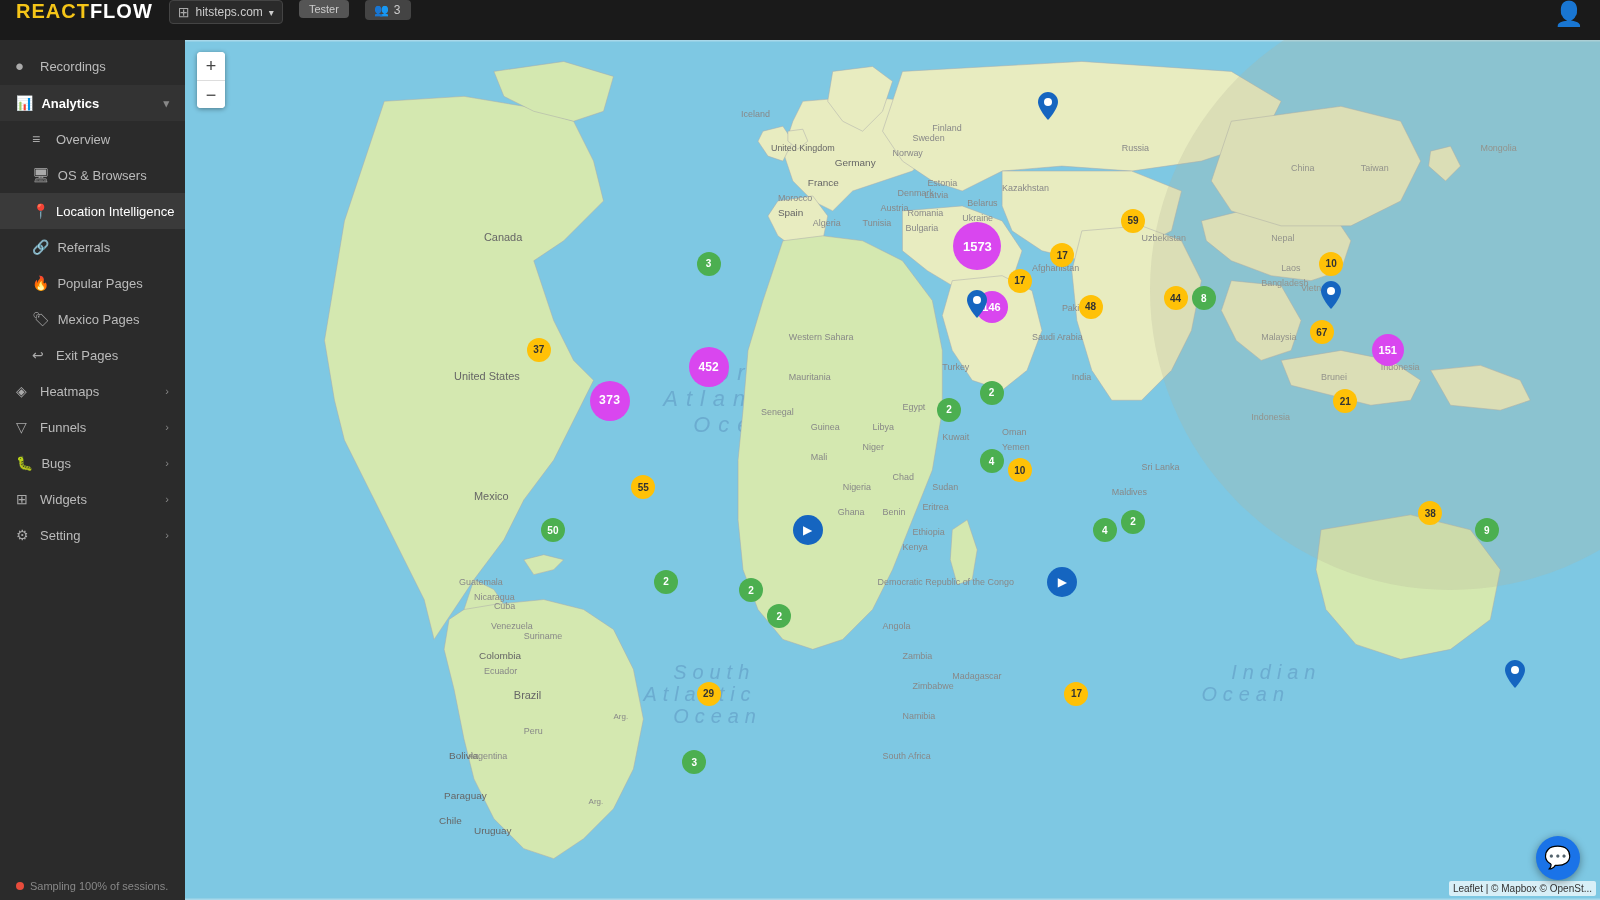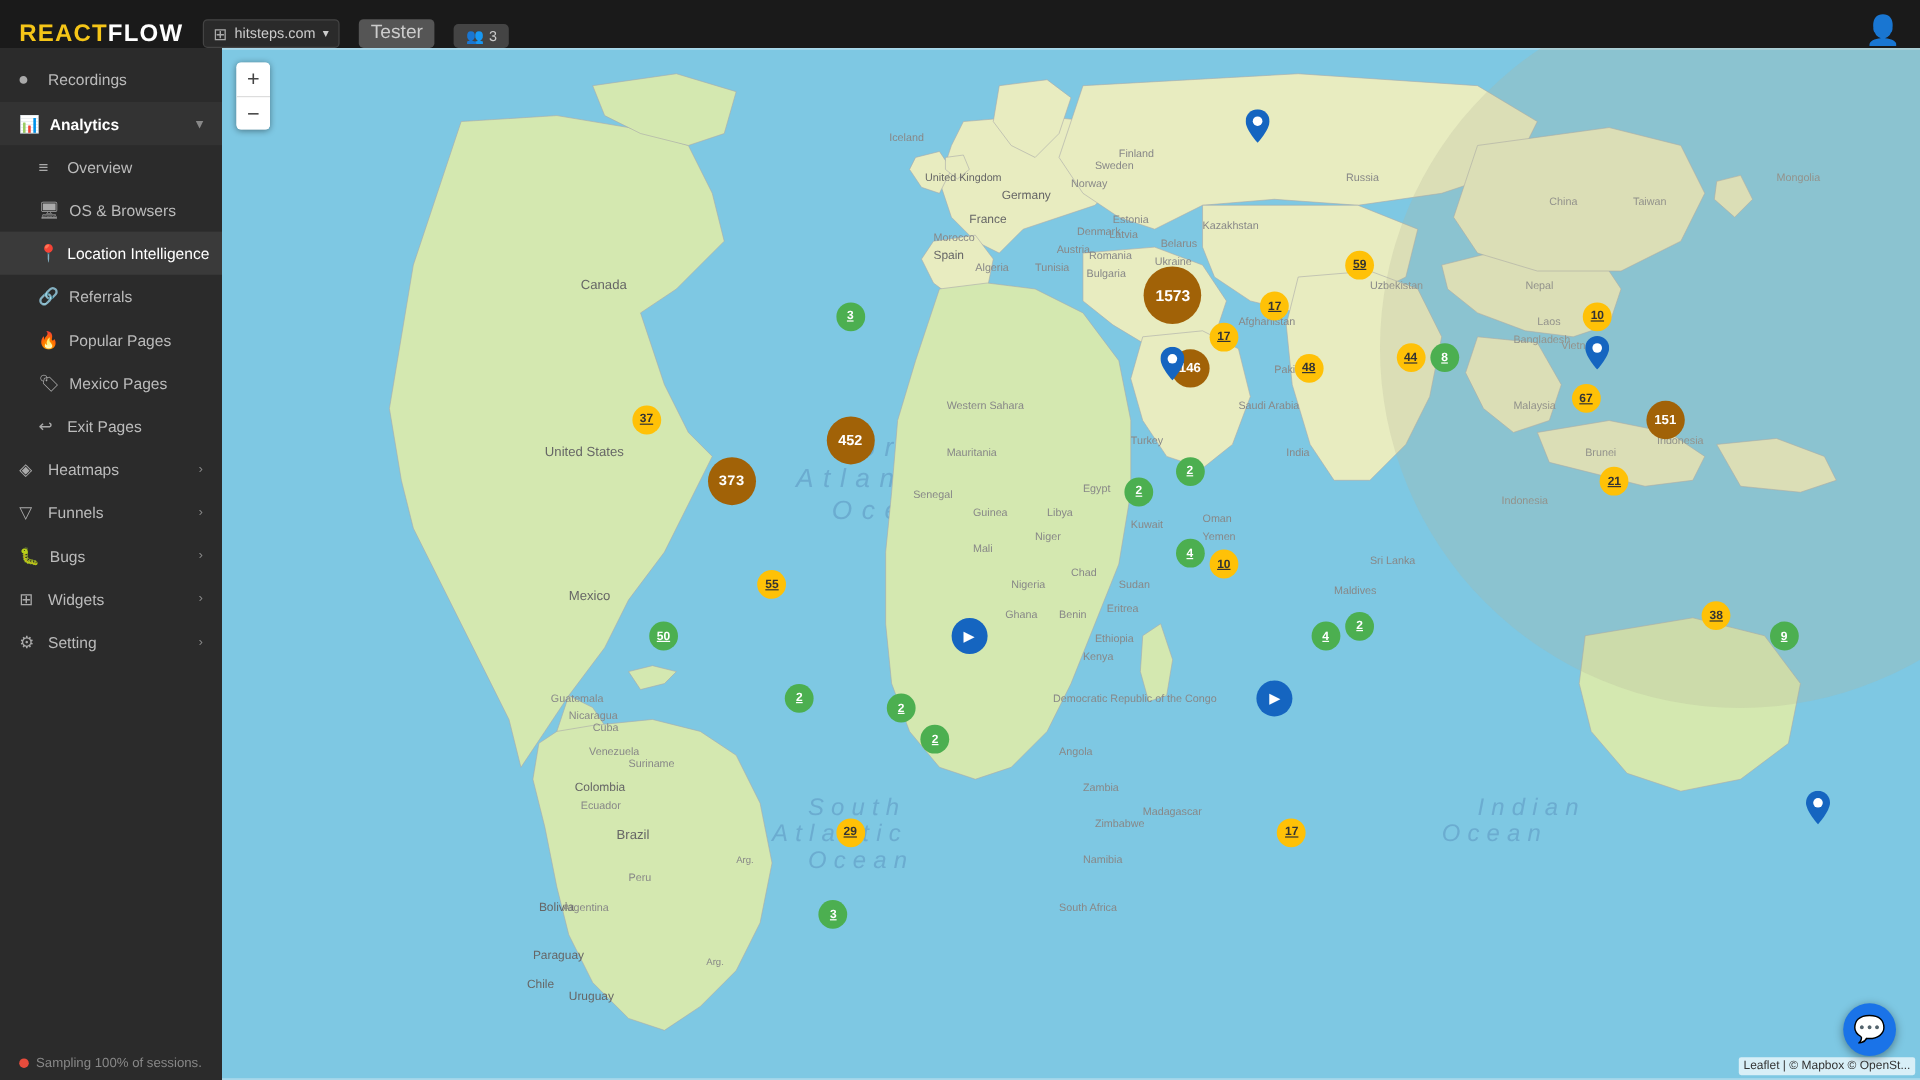--- a/index.html
+++ b/index.html
@@ -3,21 +3,21 @@
   <meta charset="utf-8">
   <style>
     * { margin: 0; padding: 0; box-sizing: border-box; }
     body { font-family: 'Segoe UI', Arial, sans-serif; background: #2b2b2b; color: #ccc; width: 1600px; height: 900px; overflow: hidden; display: flex; flex-direction: column; }
 
     
     .header {
       background: #1a1a1a;
       height: 40px;
       display: flex;
-      align-items: flex-end;
+      align-items: flex-start;
       padding: 0 16px;
       gap: 16px;
       flex-shrink: 0;
       z-index: 100;
     }
     .logo {
       font-size: 20px;
       font-weight: bold;
       color: #fff;
       letter-spacing: 1px;
@@ -34,21 +34,21 @@
       cursor: pointer;
       color: #ccc;
       font-size: 12px;
     }
     .site-selector .icon { color: #aaa; font-size: 14px; }
     .tester-badge {
       background: #555;
       color: #ccc;
       border-radius: 4px;
       padding: 3px 10px;
-      font-size: 16px;
+      font-size: 11px;
     }
     .users-badge {
       display: flex;
       align-items: center;
       gap: 4px;
       background: #444;
       border-radius: 4px;
       padding: 3px 10px;
       font-size: 12px;
       color: #ccc;
@@ -170,27 +170,27 @@
       display: flex;
       align-items: center;
       justify-content: center;
       font-size: 11px;
       font-weight: bold;
       color: white;
       transform: translate(-50%, -50%);
       cursor: pointer;
       z-index: 5;
     }
-    .marker-sm { width: 24px; height: 24px; font-size: 10px; text-decoration: underline; }
+    .marker-sm { width: 24px; height: 24px; font-size: 10px; }
     .marker-md { width: 32px; height: 32px; font-size: 11px; }
     .marker-lg { width: 40px; height: 40px; font-size: 12px; }
     .marker-xl { width: 48px; height: 48px; font-size: 13px; }
     .marker-green { background: #4caf50; }
     .marker-yellow { background: #ffc107; color: #333; }
-    .marker-orange { background: #a16207; }
+    .marker-orange { background: #d946ef; }
     .marker-blue-pin {
       position: absolute;
       transform: translate(-50%, -100%);
       z-index: 5;
       cursor: pointer;
       color: #1565c0;
       font-size: 24px;
     }
     .marker-play {
       position: absolute;

